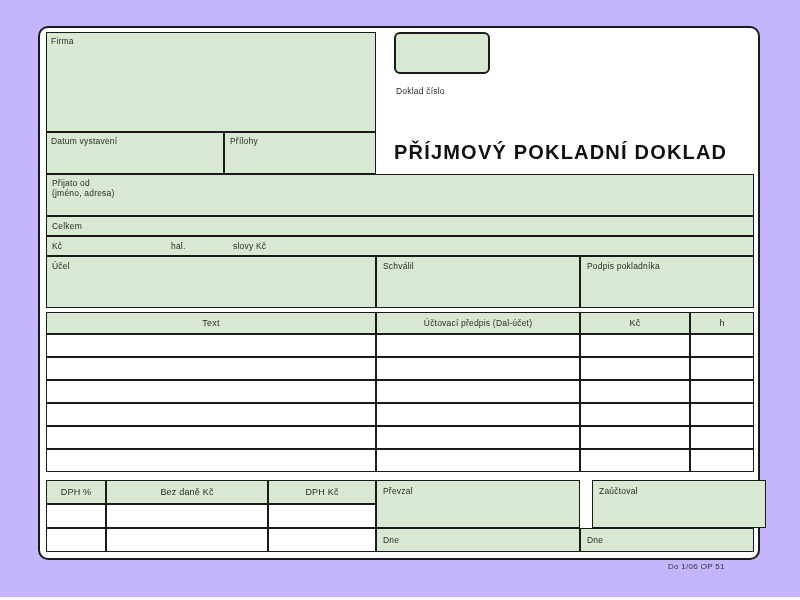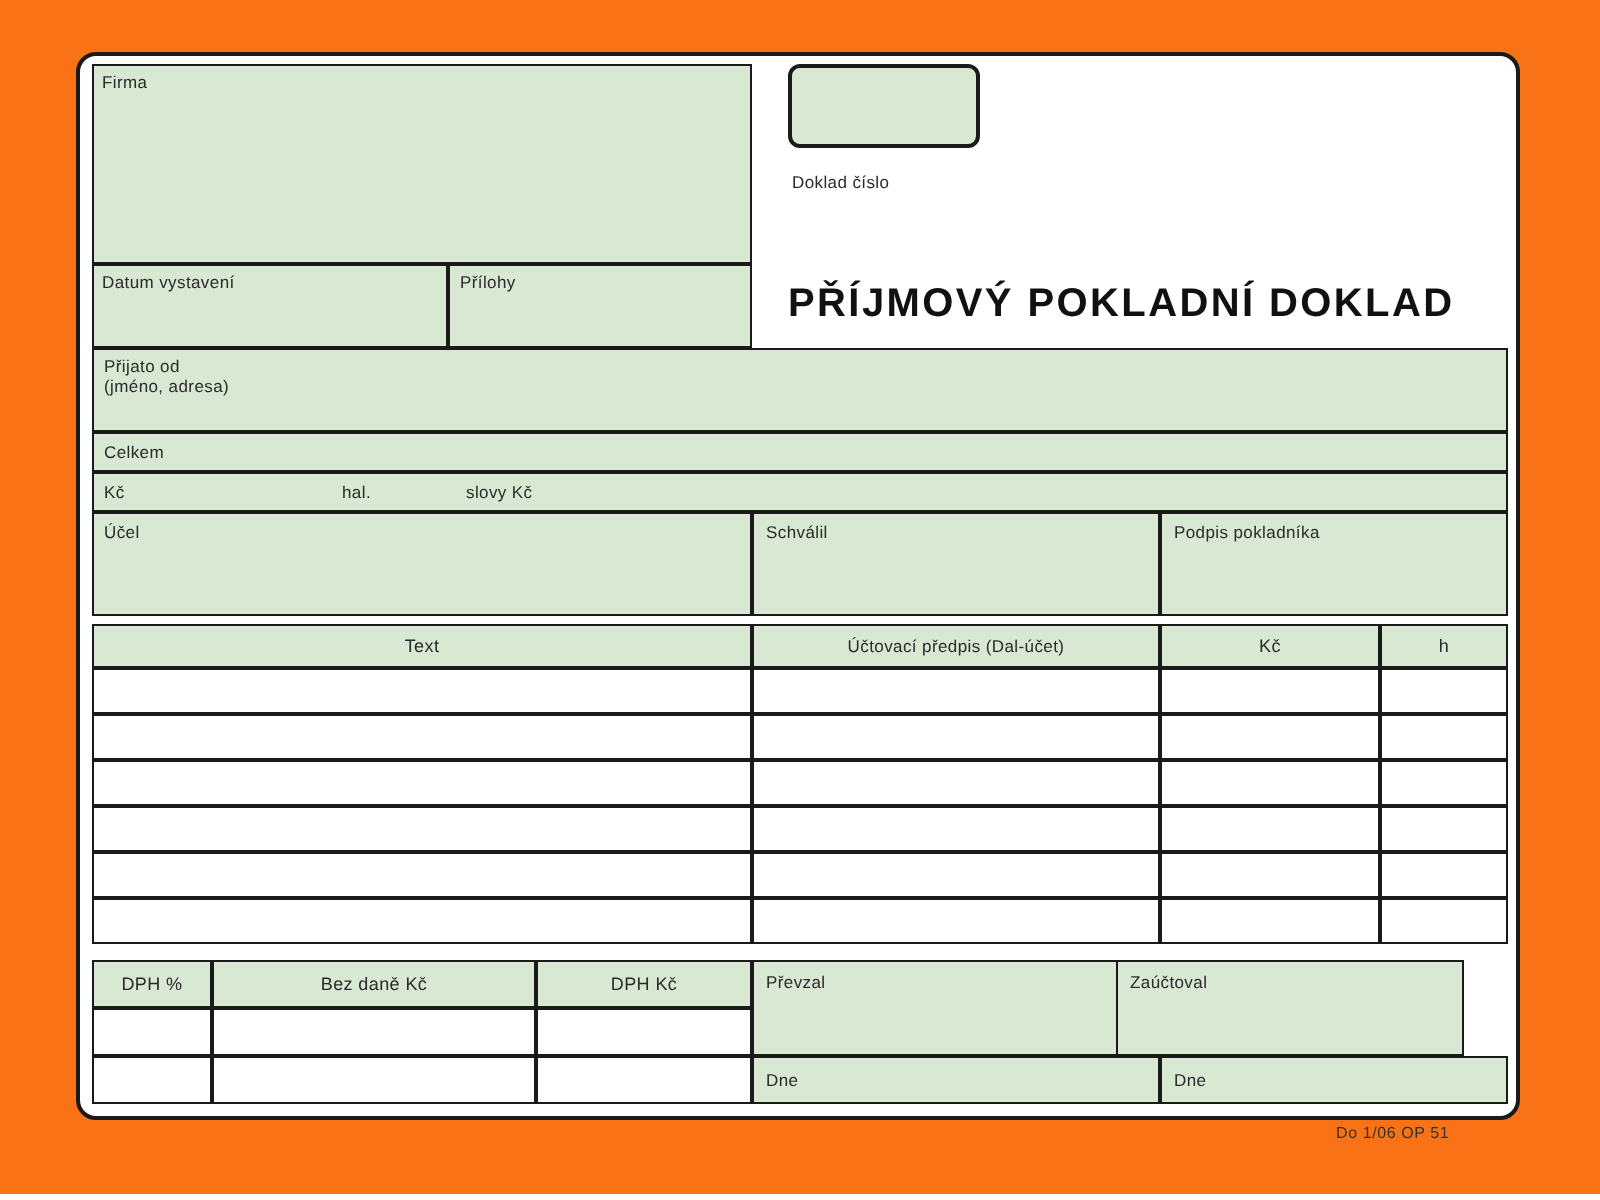--- a/index.html
+++ b/index.html
@@ -11,21 +11,21 @@
     width: 800px;
     height: 600px;
     font-family: "Liberation Sans", sans-serif;
     overflow: hidden;
   }
   #sheet {
     position: absolute;
     left: 0; top: 0;
     width: 800px;
     height: 597px;
-    background: #f97316;
+    background: #c4b5fd;
   }
   
   .form-frame {
     position: absolute;
     left: 38px;
     top: 26px;
     width: 722px;
     height: 534px;
     border: 2px solid #1a1a1a;
     border-radius: 10px;
@@ -182,21 +182,21 @@
   <div class="cell" style="left:46px; top:504px; width:60px; height:24px;"></div>
   <div class="cell" style="left:106px; top:504px; width:162px; height:24px;"></div>
   <div class="cell" style="left:268px; top:504px; width:108px; height:24px;"></div>
   <div class="cell" style="left:46px; top:528px; width:60px; height:24px;"></div>
   <div class="cell" style="left:106px; top:528px; width:162px; height:24px;"></div>
   <div class="cell" style="left:268px; top:528px; width:108px; height:24px;"></div>
 
   <div class="cell green" style="left:376px; top:480px; width:204px; height:48px;padding-left:35px;">
     <span class="cap" style="left:6px; top:5px;">Převzal</span>
   </div>
-  <div class="cell green" style="left:558px; top:480px; width:174px; height:48px;text-align:center;">
+  <div class="cell green" style="left:592px; top:480px; width:174px; height:48px;text-align:center;">
     <span class="cap" style="left:6px; top:5px;">Zaúčtoval</span>
   </div>
 
   <div class="cell green" style="left:376px; top:528px; width:204px; height:24px;">
     <span class="cap" style="left:6px; top:6px;">Dne</span>
   </div>
   <div class="cell green" style="left:580px; top:528px; width:174px; height:24px;">
     <span class="cap" style="left:6px; top:6px;">Dne</span>
   </div>
 

